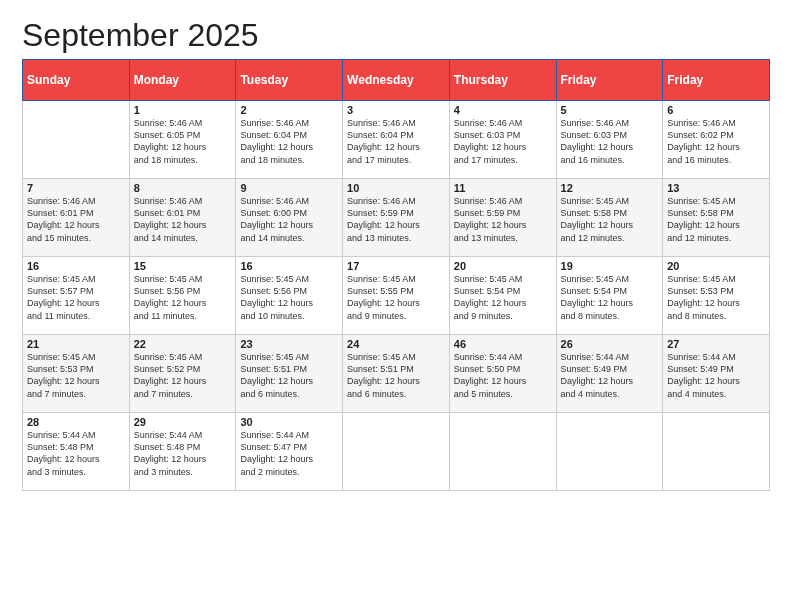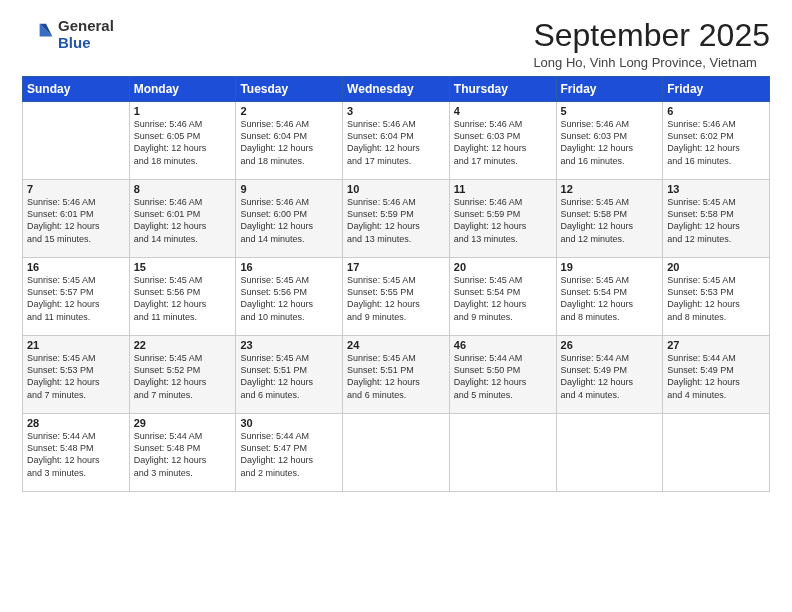--- a/index.html
+++ b/index.html
@@ -60,25 +60,25 @@
       color: #444;
       margin-top: 2px;
     }
     .calendar-table {
       width: 100%;
       border-collapse: collapse;
       margin-top: 4px;
       table-layout: fixed;
     }
     .calendar-table th {
-      background: #1d4ed8;
+      background: #ef4444;
       color: #fff;
       font-size: 12px;
       font-weight: bold;
-      padding: 5px 4px;
+      padding: 13px 4px;
       text-align: left;
       border: 1px solid #2a5aaa;
     }
     .calendar-table td {
       vertical-align: top;
       border: 1px solid #ccc;
       padding: 3px 4px;
       font-size: 9.5px;
       color: #333;
       height: 78px;
@@ -104,33 +104,22 @@
     }
     .week-row-alt td {
       background: #f5f5f5;
     }
   </style>
 </head>
 <body>
 
 <div class="page">
   <div class="header-row">
-    <div class="logo">
-      <svg class="logo-icon" viewBox="0 0 40 40">
-        <polygon points="22,6 38,22 22,22" fill="#3a6dbf"></polygon>
-        <polygon points="22,6 38,22 30,6" fill="#1a4a9a"></polygon>
-      </svg>
-      <div class="logo-text">
-        <span class="logo-general">General</span>
-        <span class="logo-blue">Blue</span>
-      </div>
-    </div>
     <div class="title-block">
       <div class="month-title">September 2025</div>
-      <div class="location-title">Long Ho, Vinh Long Province, Vietnam</div>
     </div>
   </div>
 
   <table class="calendar-table">
     <thead>
       <tr>
       <th>Sunday</th>
           <th>Monday</th>
           <th>Tuesday</th>
           <th>Wednesday</th>

